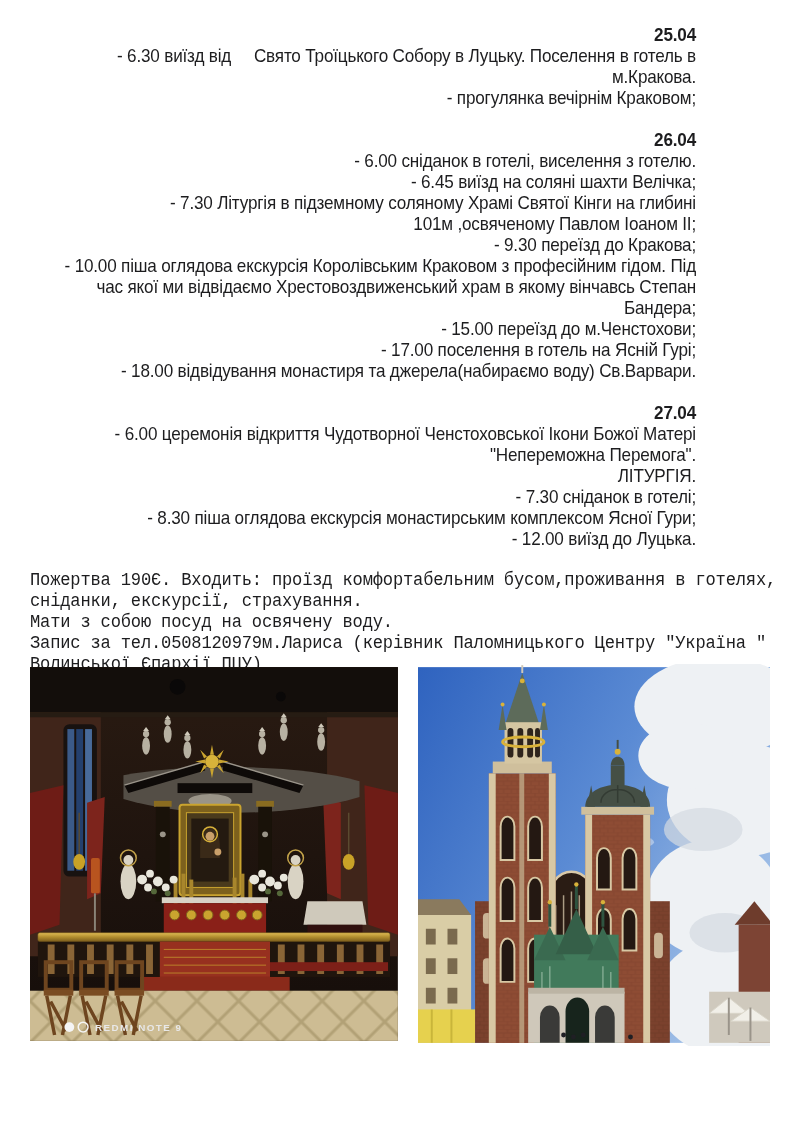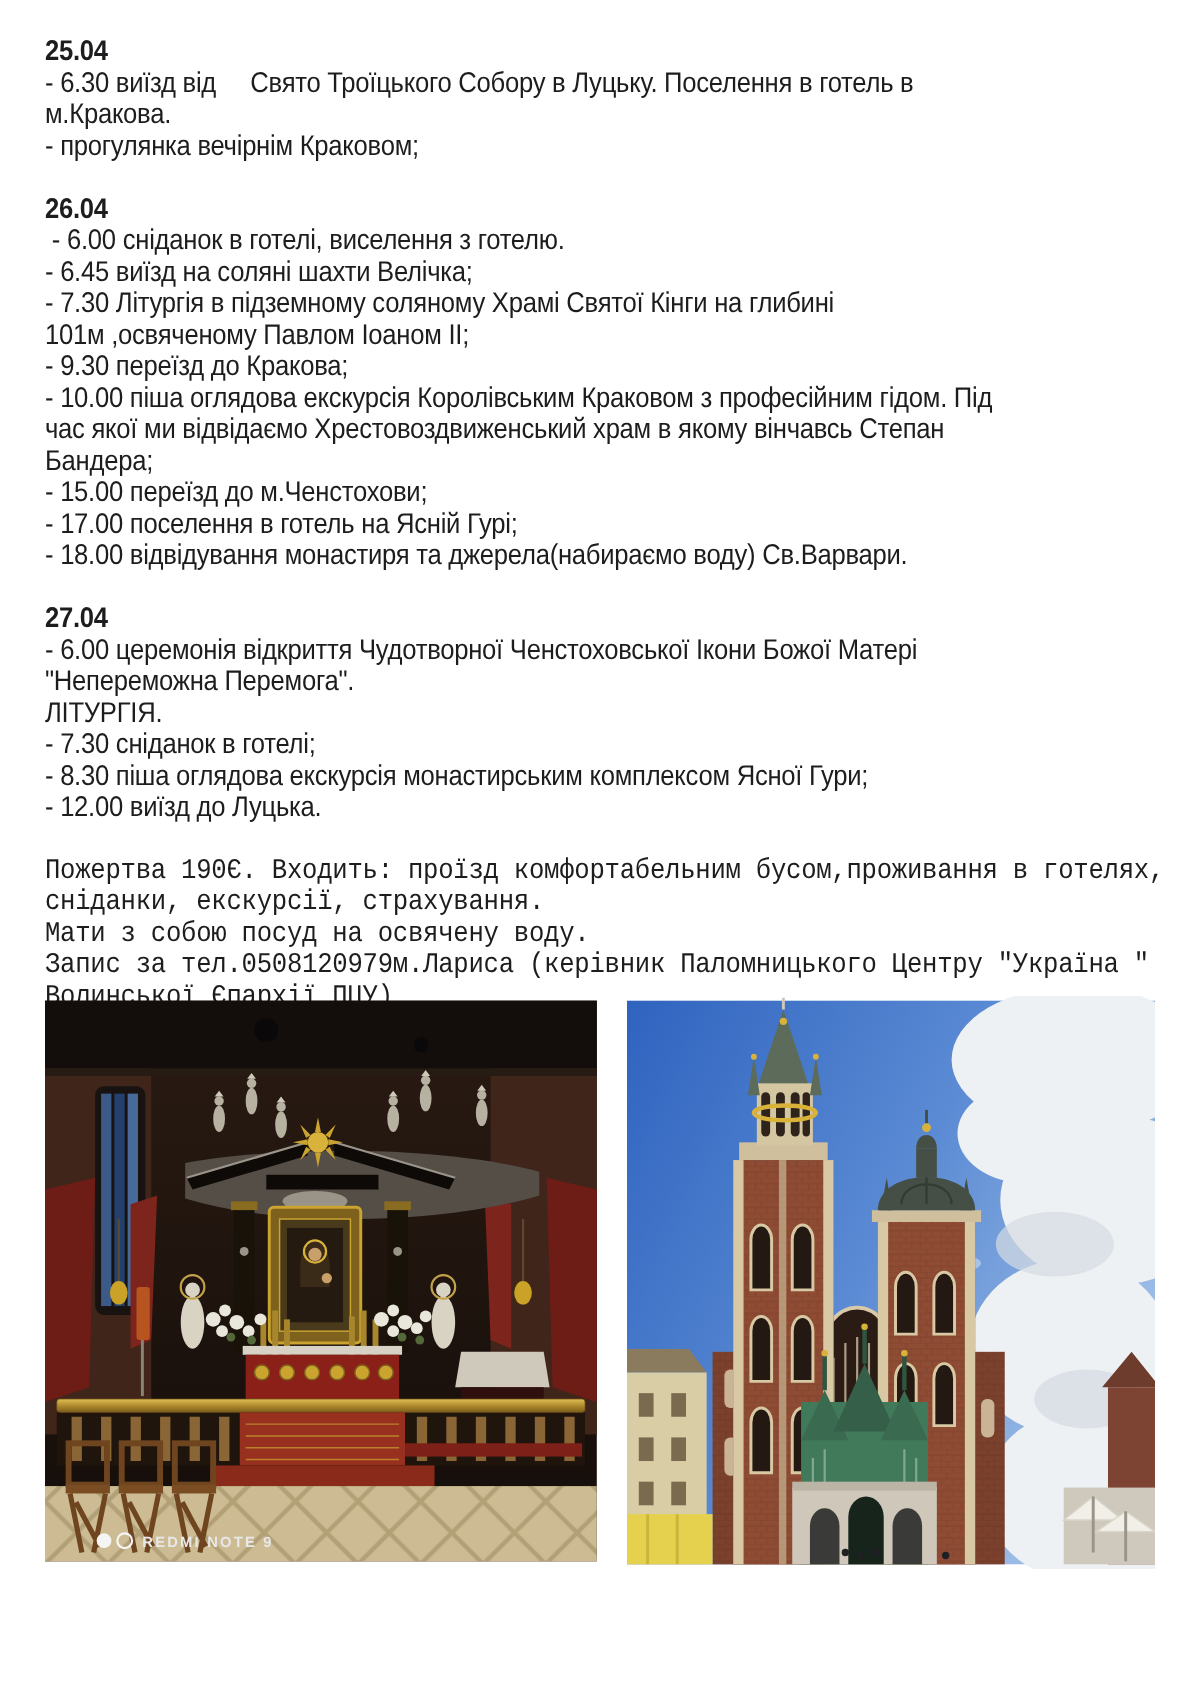--- a/index.html
+++ b/index.html
@@ -8,21 +8,21 @@
     font-family:"Liberation Sans", sans-serif;
     overflow:hidden;
   }
   .page { padding:0 30px; }
   .title {
     margin-top:20px; text-align:center;
     color:#b02f31; font-weight:bold; font-size:24px; line-height:30px;
   }
   .title-line { white-space:pre; transform:scaleX(0.92); transform-origin:50% 50%; letter-spacing:-0.2px; }
   .content { margin-top:24px; color:#1d1d1f; font-size:19px; line-height:21px; }
-  .section { margin:0 0 21px 0; }
+  .section { margin:0 0 21px 0;text-align:right; }
   .footer-block { margin:0;font-family:Liberation Mono, monospace; }
   .line {
     white-space:pre; height:21px;
     transform:scaleX(0.90); transform-origin:0 50%;
     letter-spacing:-0.2px;
   }
   .heading { font-weight:bold; }
   .photos {
     position:relative; z-index:2;
     display:flex; gap:20px; align-items:flex-start;

